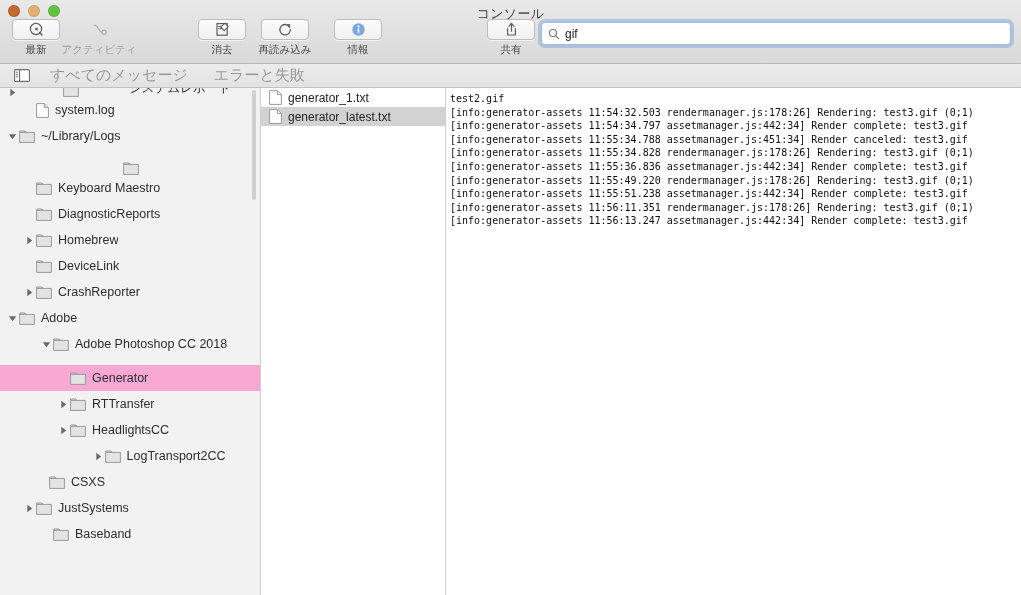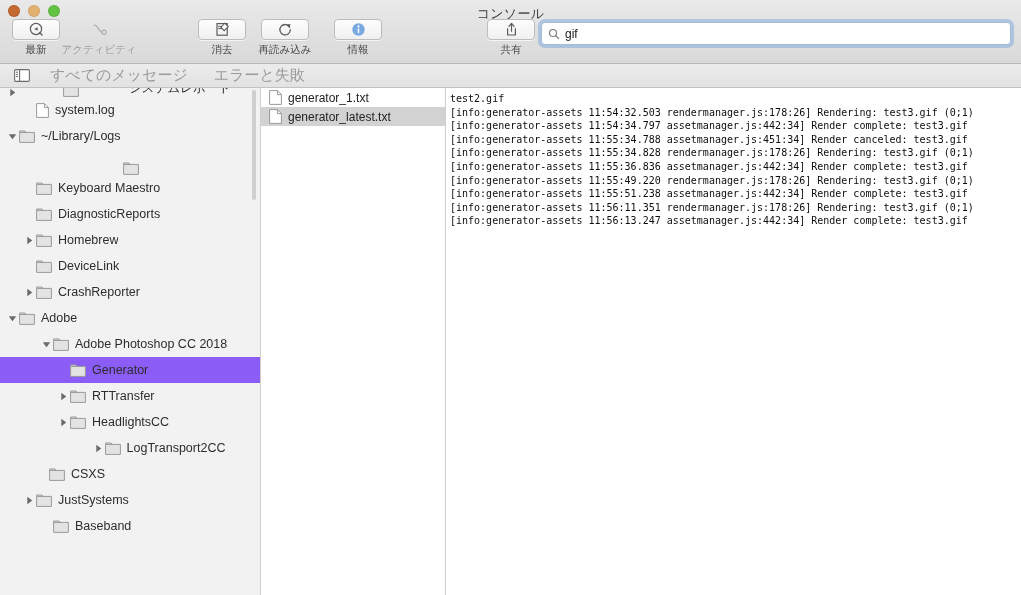--- a/index.html
+++ b/index.html
@@ -173,21 +173,21 @@
   .sb-scroller { position: relative; }
   .sb-row {
     height: 26px;
     display: flex;
     align-items: center;
     font-size: 12.5px;
     color: #2d2d2d;
     white-space: nowrap;
     box-sizing: border-box;
   }
-  .sb-row.selected { background: #8b5cf6; }
+  .sb-row.selected { background: #f9a8d4; margin-top: 8px; }
   .sb-row.clipped { height: 9px; overflow: hidden; align-items: flex-end; gap: 44px; }
   .sb-tw {
     width: 13px;
     flex: 0 0 13px;
     display: flex;
     align-items: center;
     justify-content: center;
   }
   .sb-ico { flex: 0 0 auto; margin-right: 6px; display: flex; align-items: center; }
   .sb-label { overflow: hidden; text-overflow: ellipsis; }

